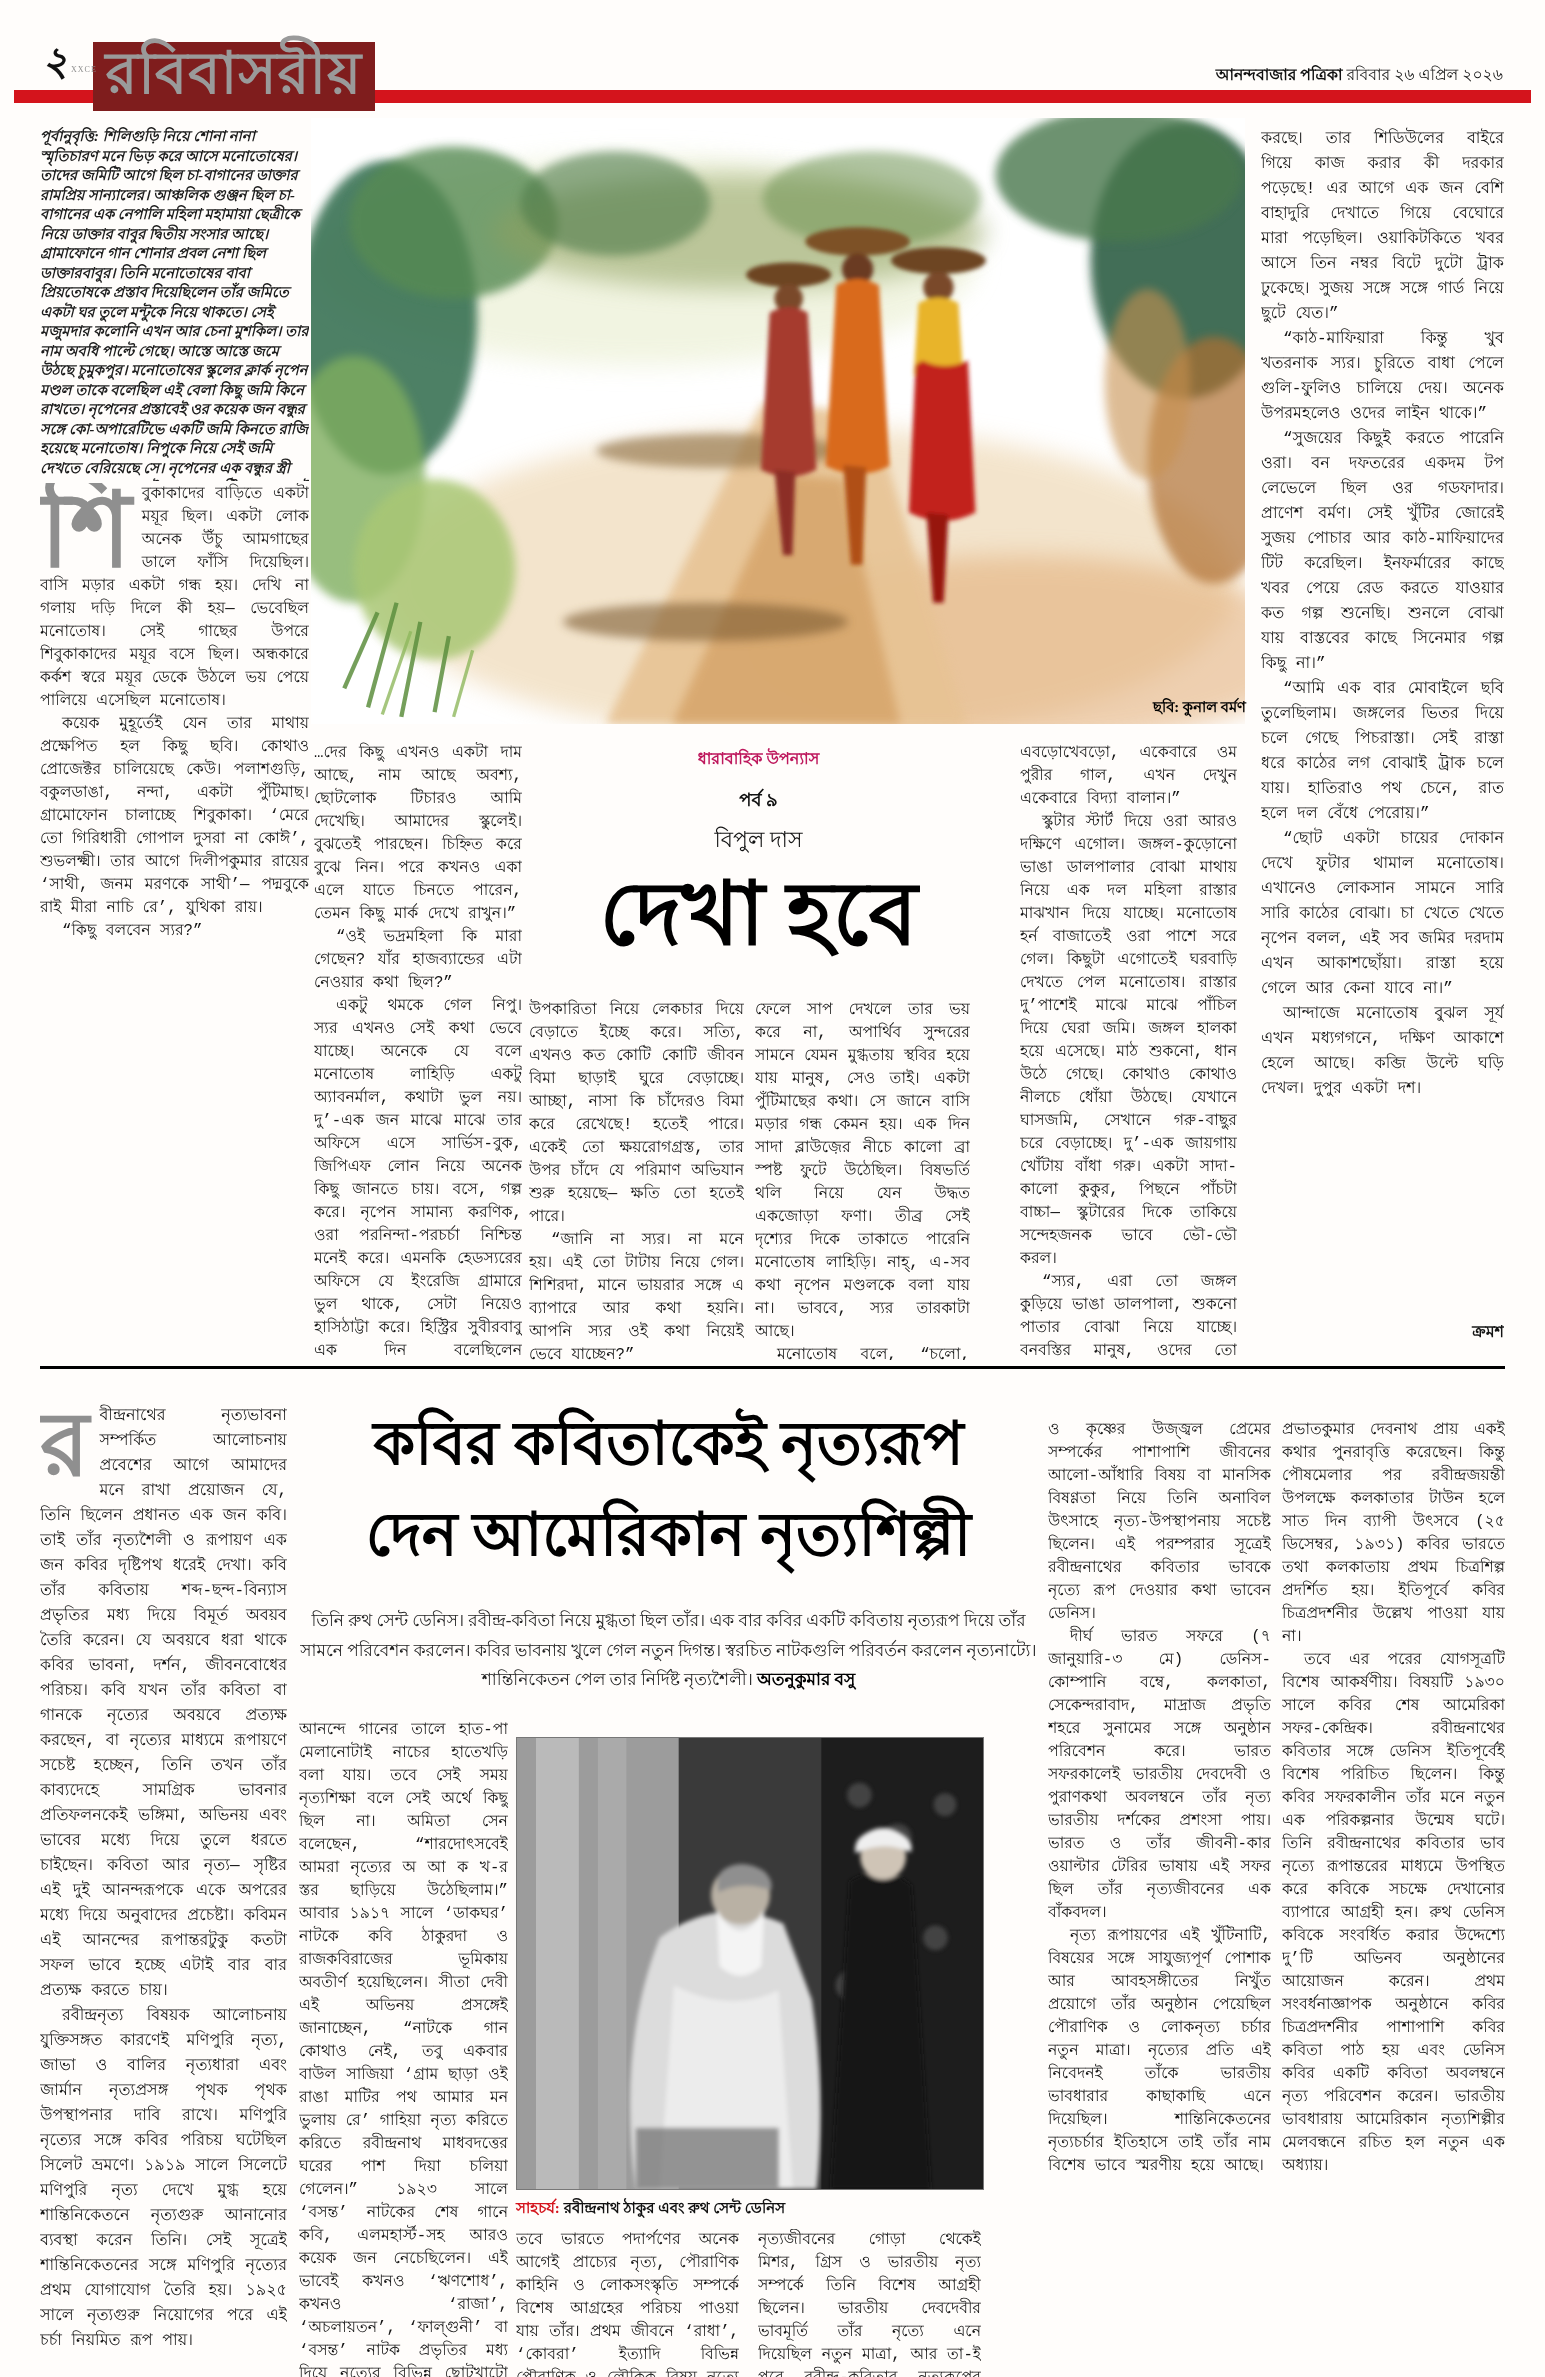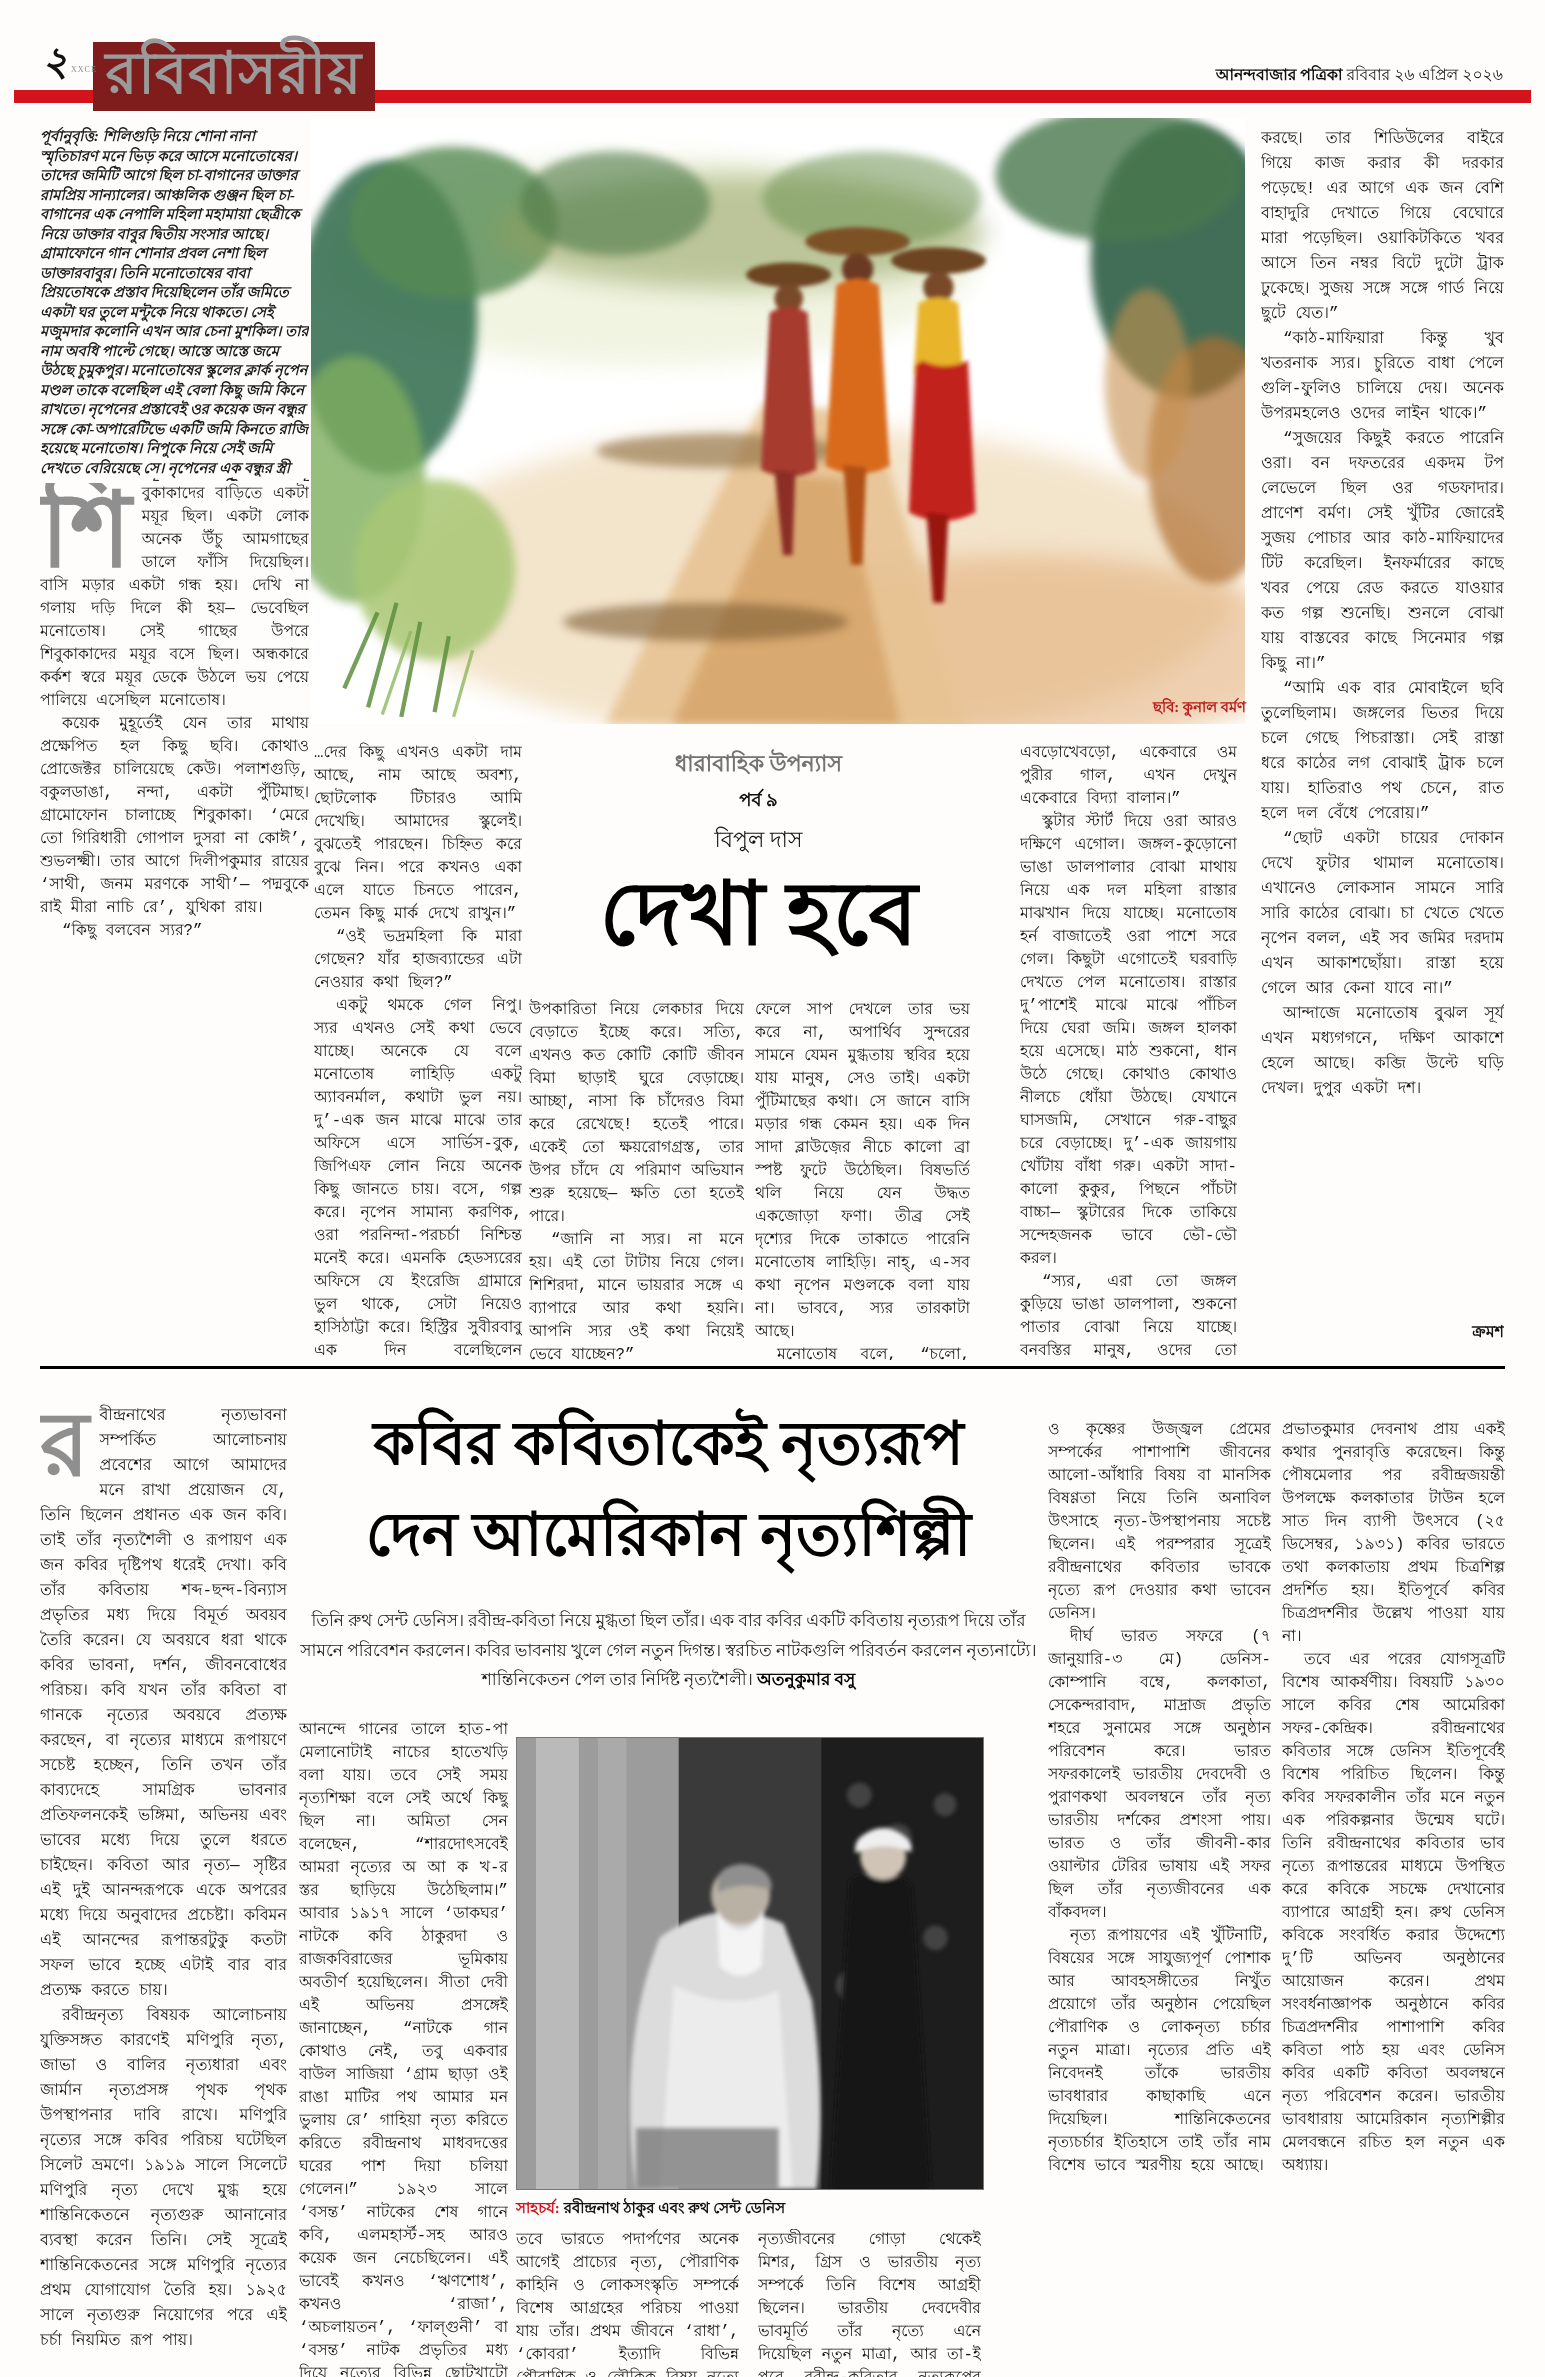--- a/index.html
+++ b/index.html
@@ -16,26 +16,26 @@
   
   .col{position:absolute;text-align:justify;overflow:hidden;font-size:15.7px;line-height:23px;color:#141414;}
   .col p{margin:0;text-indent:22px;font-family:Liberation Mono, monospace;}
   .col p:first-child{text-indent:0;}
   .recap{position:absolute;overflow:hidden;font-weight:bold;font-style:italic;font-size:14.7px;line-height:19.5px;text-align:left;color:#1c1c1c;}
   .dropcap{float:left;font-weight:bold;color:#8f8f8f;line-height:.78;margin:6.7px 10.5px 0 0;}
   .dc-big{font-size:104px;}
   .dc-mid{font-size:89px;}
   
   .serial-label{position:absolute;left:528px;width:461px;top:746px;text-align:center;
-                font-size:22px;font-weight:bold;color:#737373;}
+                font-size:16px;font-weight:bold;color:#be185d;}
   .serial-part{position:absolute;left:528px;width:461px;top:786px;text-align:center;font-size:18px;font-weight:bold;}
   .serial-author{position:absolute;left:528px;width:461px;top:822px;text-align:center;font-size:22px;}
   .serial-title{position:absolute;left:528px;width:461px;top:862px;text-align:center;
                 font-size:88px;line-height:1.2;font-weight:bold;color:#000;}
-  .photo-credit{position:absolute;left:1018px;width:228px;top:695px;text-align:right;font-size:14.7px;font-weight:bold;color:#b91c1c;}
+  .photo-credit{position:absolute;left:1018px;width:228px;top:695px;text-align:right;font-size:14.7px;font-weight:bold;color:#000000;}
   .continued{text-align:right;font-weight:bold;}
   .flexcol{display:flex;flex-direction:column;justify-content:space-between;}
   
   .rule{position:absolute;left:40px;right:40px;top:1366px;height:3.3px;background:#000;}
   
   .dance-h{position:absolute;left:299px;width:739px;text-align:center;font-weight:bold;color:#000;
            font-size:60px;line-height:1.25;}
   .standfirst{position:absolute;left:299px;width:739px;top:1606px;text-align:center;
               font-size:17px;line-height:29.5px;color:#222;}
   .standfirst b{color:#000;}

